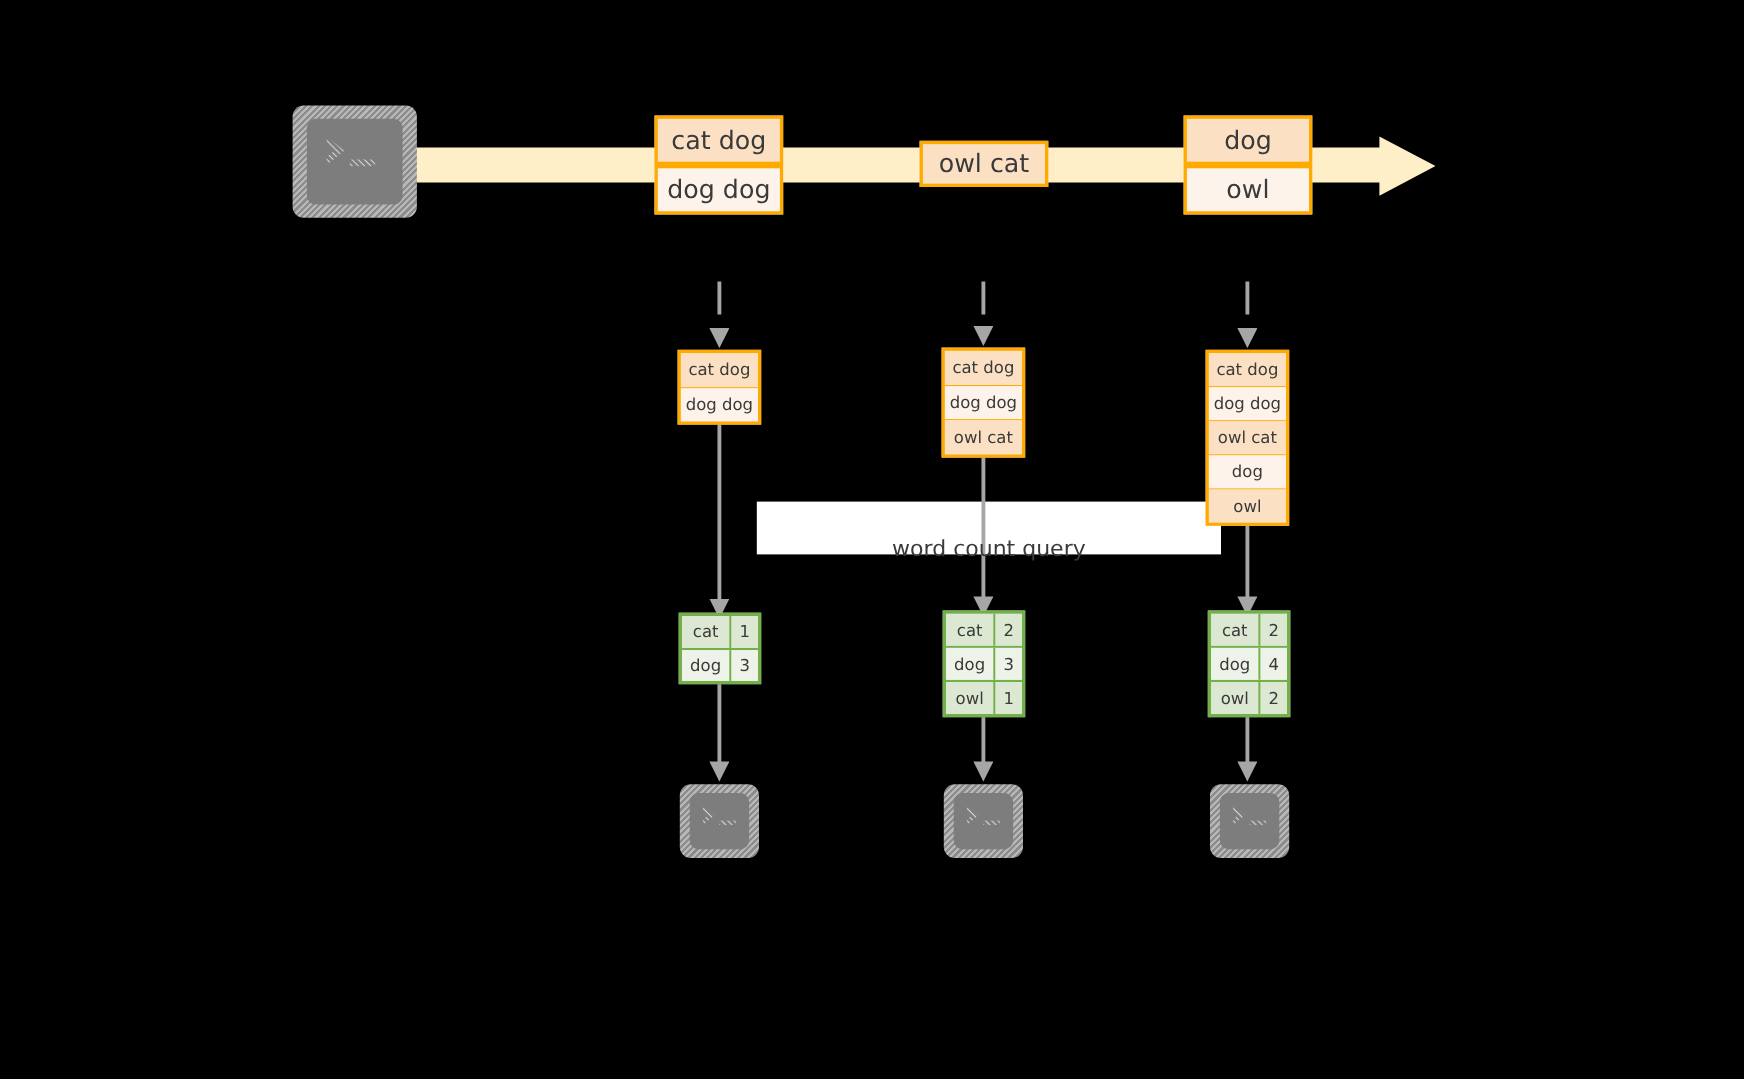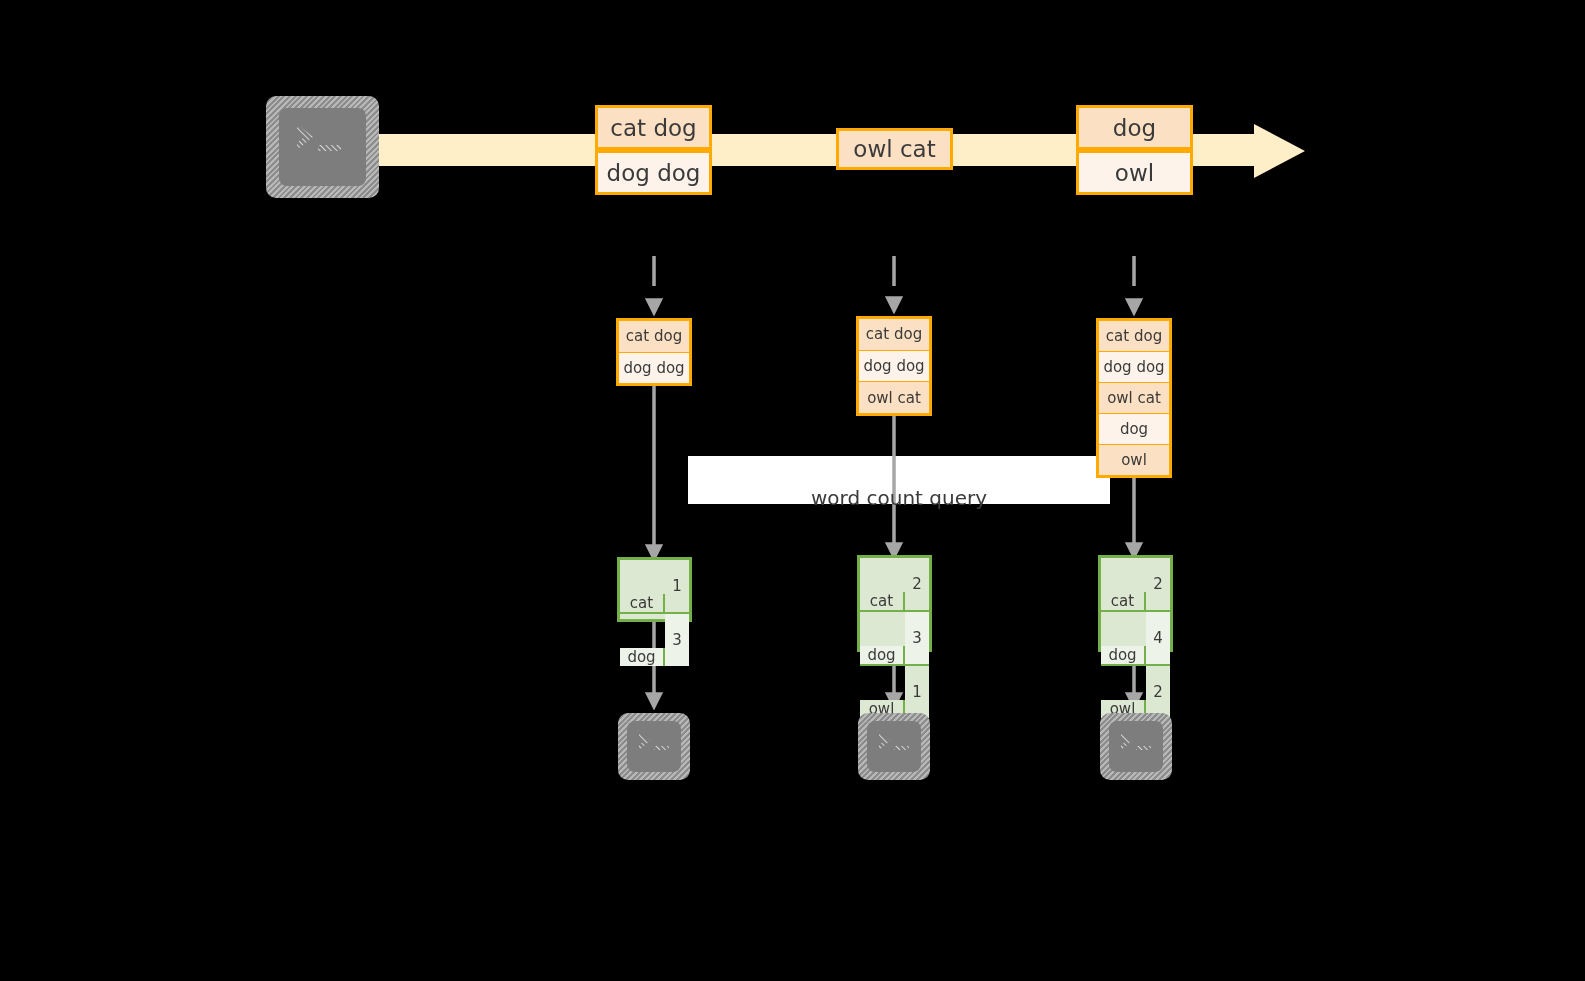--- a/index.html
+++ b/index.html
@@ -119,21 +119,20 @@
     align-items: center;
     justify-content: center;
     color: #3a3a3a;
     background: #DDE8D2;
     box-sizing: border-box;
     white-space: nowrap;
   }
   .restable .rcell.key {
     flex: 0 0 auto;
     border-right: 2px solid #74B04A;
-    margin-top: 34px;
   }
   .restable .rcell.val { flex: 1 1 auto; }
   .restable .rrow.alt .rcell { background: #EEF3E9; }
 
   
   .qlabel {
     position: absolute;
     color: #3a3a3a;
     white-space: nowrap;
     text-align: center;

